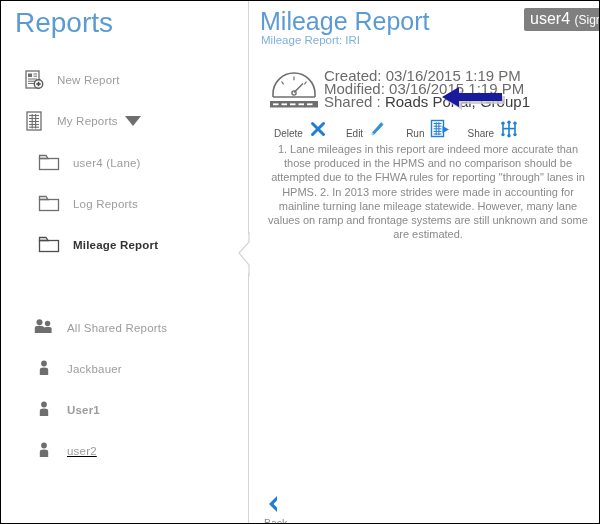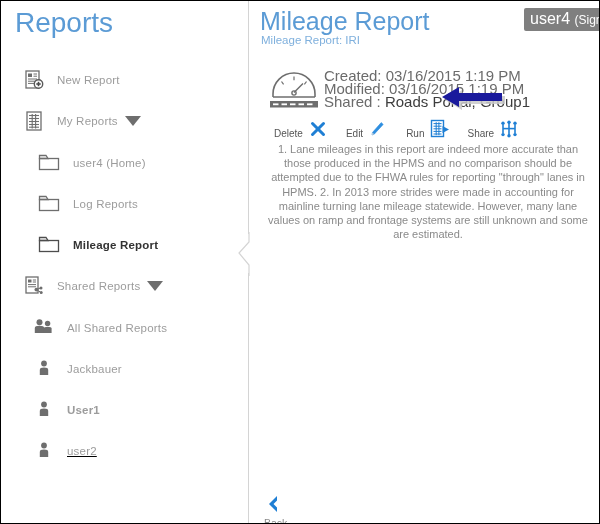--- a/index.html
+++ b/index.html
@@ -274,21 +274,21 @@
       <span class="nav-label">New Report</span>
     </div>
 
     <div class="nav-item" style="left:36px; top:147px;">
       <span class="nav-icon">
         <svg width="24" height="20" viewBox="0 0 24 20">
           <path d="M1.5 5.5 L1.5 2.5 L8 2.5 L10 5.5 Z" fill="none" stroke="#6e6e6e" stroke-width="1.3"></path>
           <rect x="1.5" y="5.5" width="19" height="11" fill="none" stroke="#6e6e6e" stroke-width="1.3"></rect>
         </svg>
       </span>
-      <span class="nav-label">user4 (Home)</span>
+      <span class="nav-label">user4 (Lane)</span>
     </div>
 
     <div class="nav-item" style="left:36px; top:188px;">
       <span class="nav-icon">
         <svg width="24" height="20" viewBox="0 0 24 20">
           <path d="M1.5 5.5 L1.5 2.5 L8 2.5 L10 5.5 Z" fill="none" stroke="#6e6e6e" stroke-width="1.3"></path>
           <rect x="1.5" y="5.5" width="19" height="11" fill="none" stroke="#6e6e6e" stroke-width="1.3"></rect>
         </svg>
       </span>
       <span class="nav-label">Log Reports</span>
@@ -297,39 +297,20 @@
     <div class="nav-item selected" style="left:36px; top:229px;">
       <span class="nav-icon">
         <svg width="24" height="20" viewBox="0 0 24 20">
           <path d="M1.5 5.5 L1.5 2.5 L8 2.5 L10 5.5 Z" fill="none" stroke="#4d4d4d" stroke-width="1.3"></path>
           <rect x="1.5" y="5.5" width="19" height="11" fill="none" stroke="#4d4d4d" stroke-width="1.3"></rect>
         </svg>
       </span>
       <span class="nav-label">Mileage Report</span>
     </div>
 
-    <div class="nav-item group" style="left:20px; top:270px;">
-      <span class="nav-icon">
-        <svg width="22" height="22" viewBox="0 0 22 22">
-          <rect x="3" y="2" width="12" height="16" fill="none" stroke="#6e6e6e" stroke-width="1.3"></rect>
-          <rect x="5" y="4.5" width="3.5" height="3" fill="#6e6e6e"></rect>
-          <line x1="9.8" y1="5" x2="13" y2="5" stroke="#6e6e6e" stroke-width="1"></line>
-          <line x1="9.8" y1="7" x2="13" y2="7" stroke="#6e6e6e" stroke-width="1"></line>
-          <line x1="5" y1="9.6" x2="13" y2="9.6" stroke="#6e6e6e" stroke-width="1"></line>
-          <line x1="5" y1="11.8" x2="13" y2="11.8" stroke="#6e6e6e" stroke-width="1"></line>
-          <circle cx="13.4" cy="14.6" r="1.9" fill="#6e6e6e"></circle>
-          <circle cx="18" cy="13" r="1.5" fill="#6e6e6e"></circle>
-          <circle cx="18.2" cy="17.6" r="1.5" fill="#6e6e6e"></circle>
-          <line x1="14.8" y1="14" x2="17" y2="13.2" stroke="#6e6e6e" stroke-width="1"></line>
-          <line x1="14.8" y1="15.5" x2="17.2" y2="16.9" stroke="#6e6e6e" stroke-width="1"></line>
-        </svg>
-      </span>
-      <span class="nav-label">Shared Reports</span>
-      <span class="caret"></span>
-    </div>
 
     <div class="nav-item" style="left:30px; top:312px;">
       <span class="nav-icon">
         <svg width="24" height="22" viewBox="0 0 24 22">
           <circle cx="7.5" cy="5.2" r="3" fill="#6e6e6e"></circle>
           <path d="M2.8 16 L2.8 11 Q2.8 8.8 7.5 8.8 Q12.2 8.8 12.2 11 L12.2 16 Z" fill="#6e6e6e"></path>
           <circle cx="15.6" cy="6.4" r="2.7" fill="#6e6e6e"></circle>
           <path d="M11.6 16 L11.6 11.6 Q11.6 9.7 15.6 9.7 Q19.6 9.7 19.6 11.6 L19.6 16 Z" fill="#6e6e6e"></path>
         </svg>
       </span>

